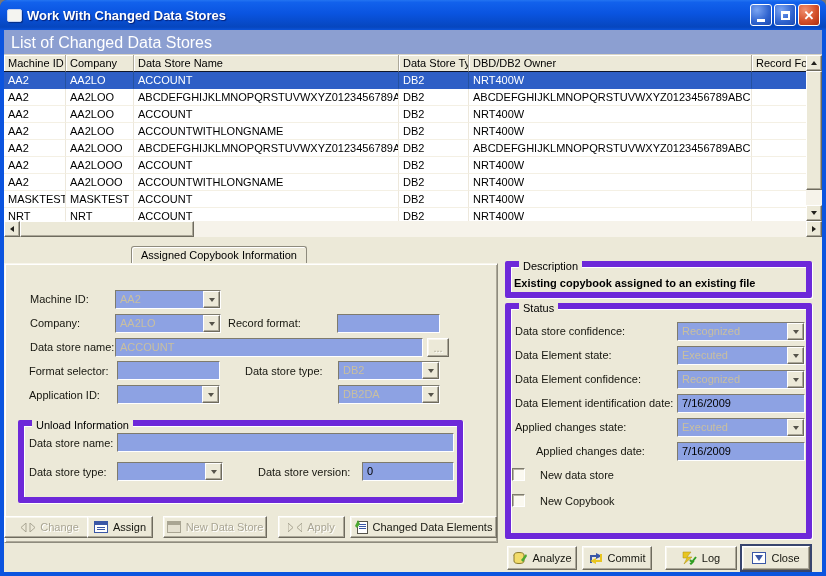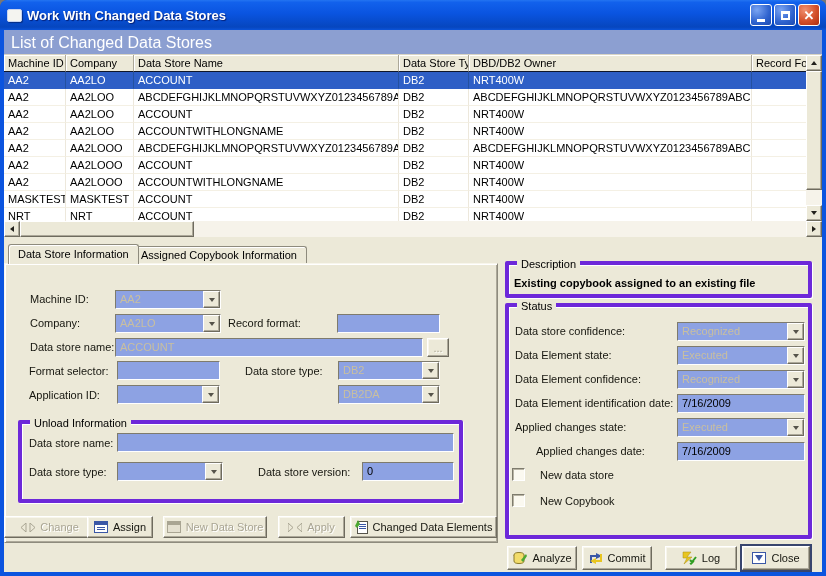--- a/index.html
+++ b/index.html
@@ -79,21 +79,21 @@
     padding:2px 3px 0 4px; white-space:nowrap; overflow:hidden; }
   .field.dis { color:#C9BF9F; }
   .combo { position:absolute; height:19px; background:#8DA2E3; border:1px solid;
     border-color:#7E7B6D #FFFFFF #FFFFFF #7E7B6D; font-size:11px;
     padding:2px 20px 0 4px; white-space:nowrap; overflow:hidden; }
   .combo.dis { color:#C9BF9F; }
   .combo .cbtn { position:absolute; right:0; top:0; bottom:0; width:17px;
     background:#ECE9D8; border:1px solid; border-color:#FFFFFF #6E6B5E #6E6B5E #FFFFFF;
     box-shadow:inset -1px -1px 0 #ACA899; display:flex; align-items:center; justify-content:center; }
   .combo .cbtn .tri.down { border-top-color:#55534A; }
-  .groupbox { position:absolute; border:4px solid #6d28d9; border-radius:2px;
+  .groupbox { position:absolute; border:6px solid #6d28d9; border-radius:2px;
     box-shadow:1px 1px 0 #FFFFFF, inset 1px 1px 0 #FFFFFF; }
   .legend { position:absolute; top:-7px; left:8px; background:#ECE9D8;
     font-size:11px; padding:0 4px; white-space:nowrap; }
   .checkbox { position:absolute; width:13px; height:13px; background:#FBF9F0;
     border:1px solid; border-color:#7E7B6D #FFFFFF #FFFFFF #7E7B6D;
     box-shadow:inset 1px 1px 0 #B8B4A4; }
 
   
   .btn { position:absolute; height:22px; background:#ECE9D8; border:1px solid;
     border-color:#FFFFFF #6E6B5E #6E6B5E #FFFFFF;
@@ -225,21 +225,20 @@
 
     <div class="sb-track" style="left:0; top:191px; width:818px; height:16px;"></div>
     <div class="sb-btn" style="left:0; top:191px; width:16px; height:16px;">
         <div class="tri left"></div>
       </div>
     <div class="sb-thumb" style="left:16px; top:191px; width:174px; height:16px;"></div>
     <div class="sb-btn" style="left:802px; top:191px; width:16px; height:16px;">
         <div class="tri right"></div>
       </div>
 
-    <div class="tab" style="left:4px; top:214px; z-index:2;">Data Store Information</div>
     <div class="tab inactive" style="left:127px; top:216px;">Assigned Copybook Information</div>
     <div class="tabpage"></div>
 
     <div class="lbl" style="left:26px; top:263px;">Machine ID:</div>
     <div class="combo dis" style="left:111px; top:260px; width:106px;">
       <span>AA2</span>
       <span class="cbtn">
           <span class="tri down"></span>
         </span>
     </div>

